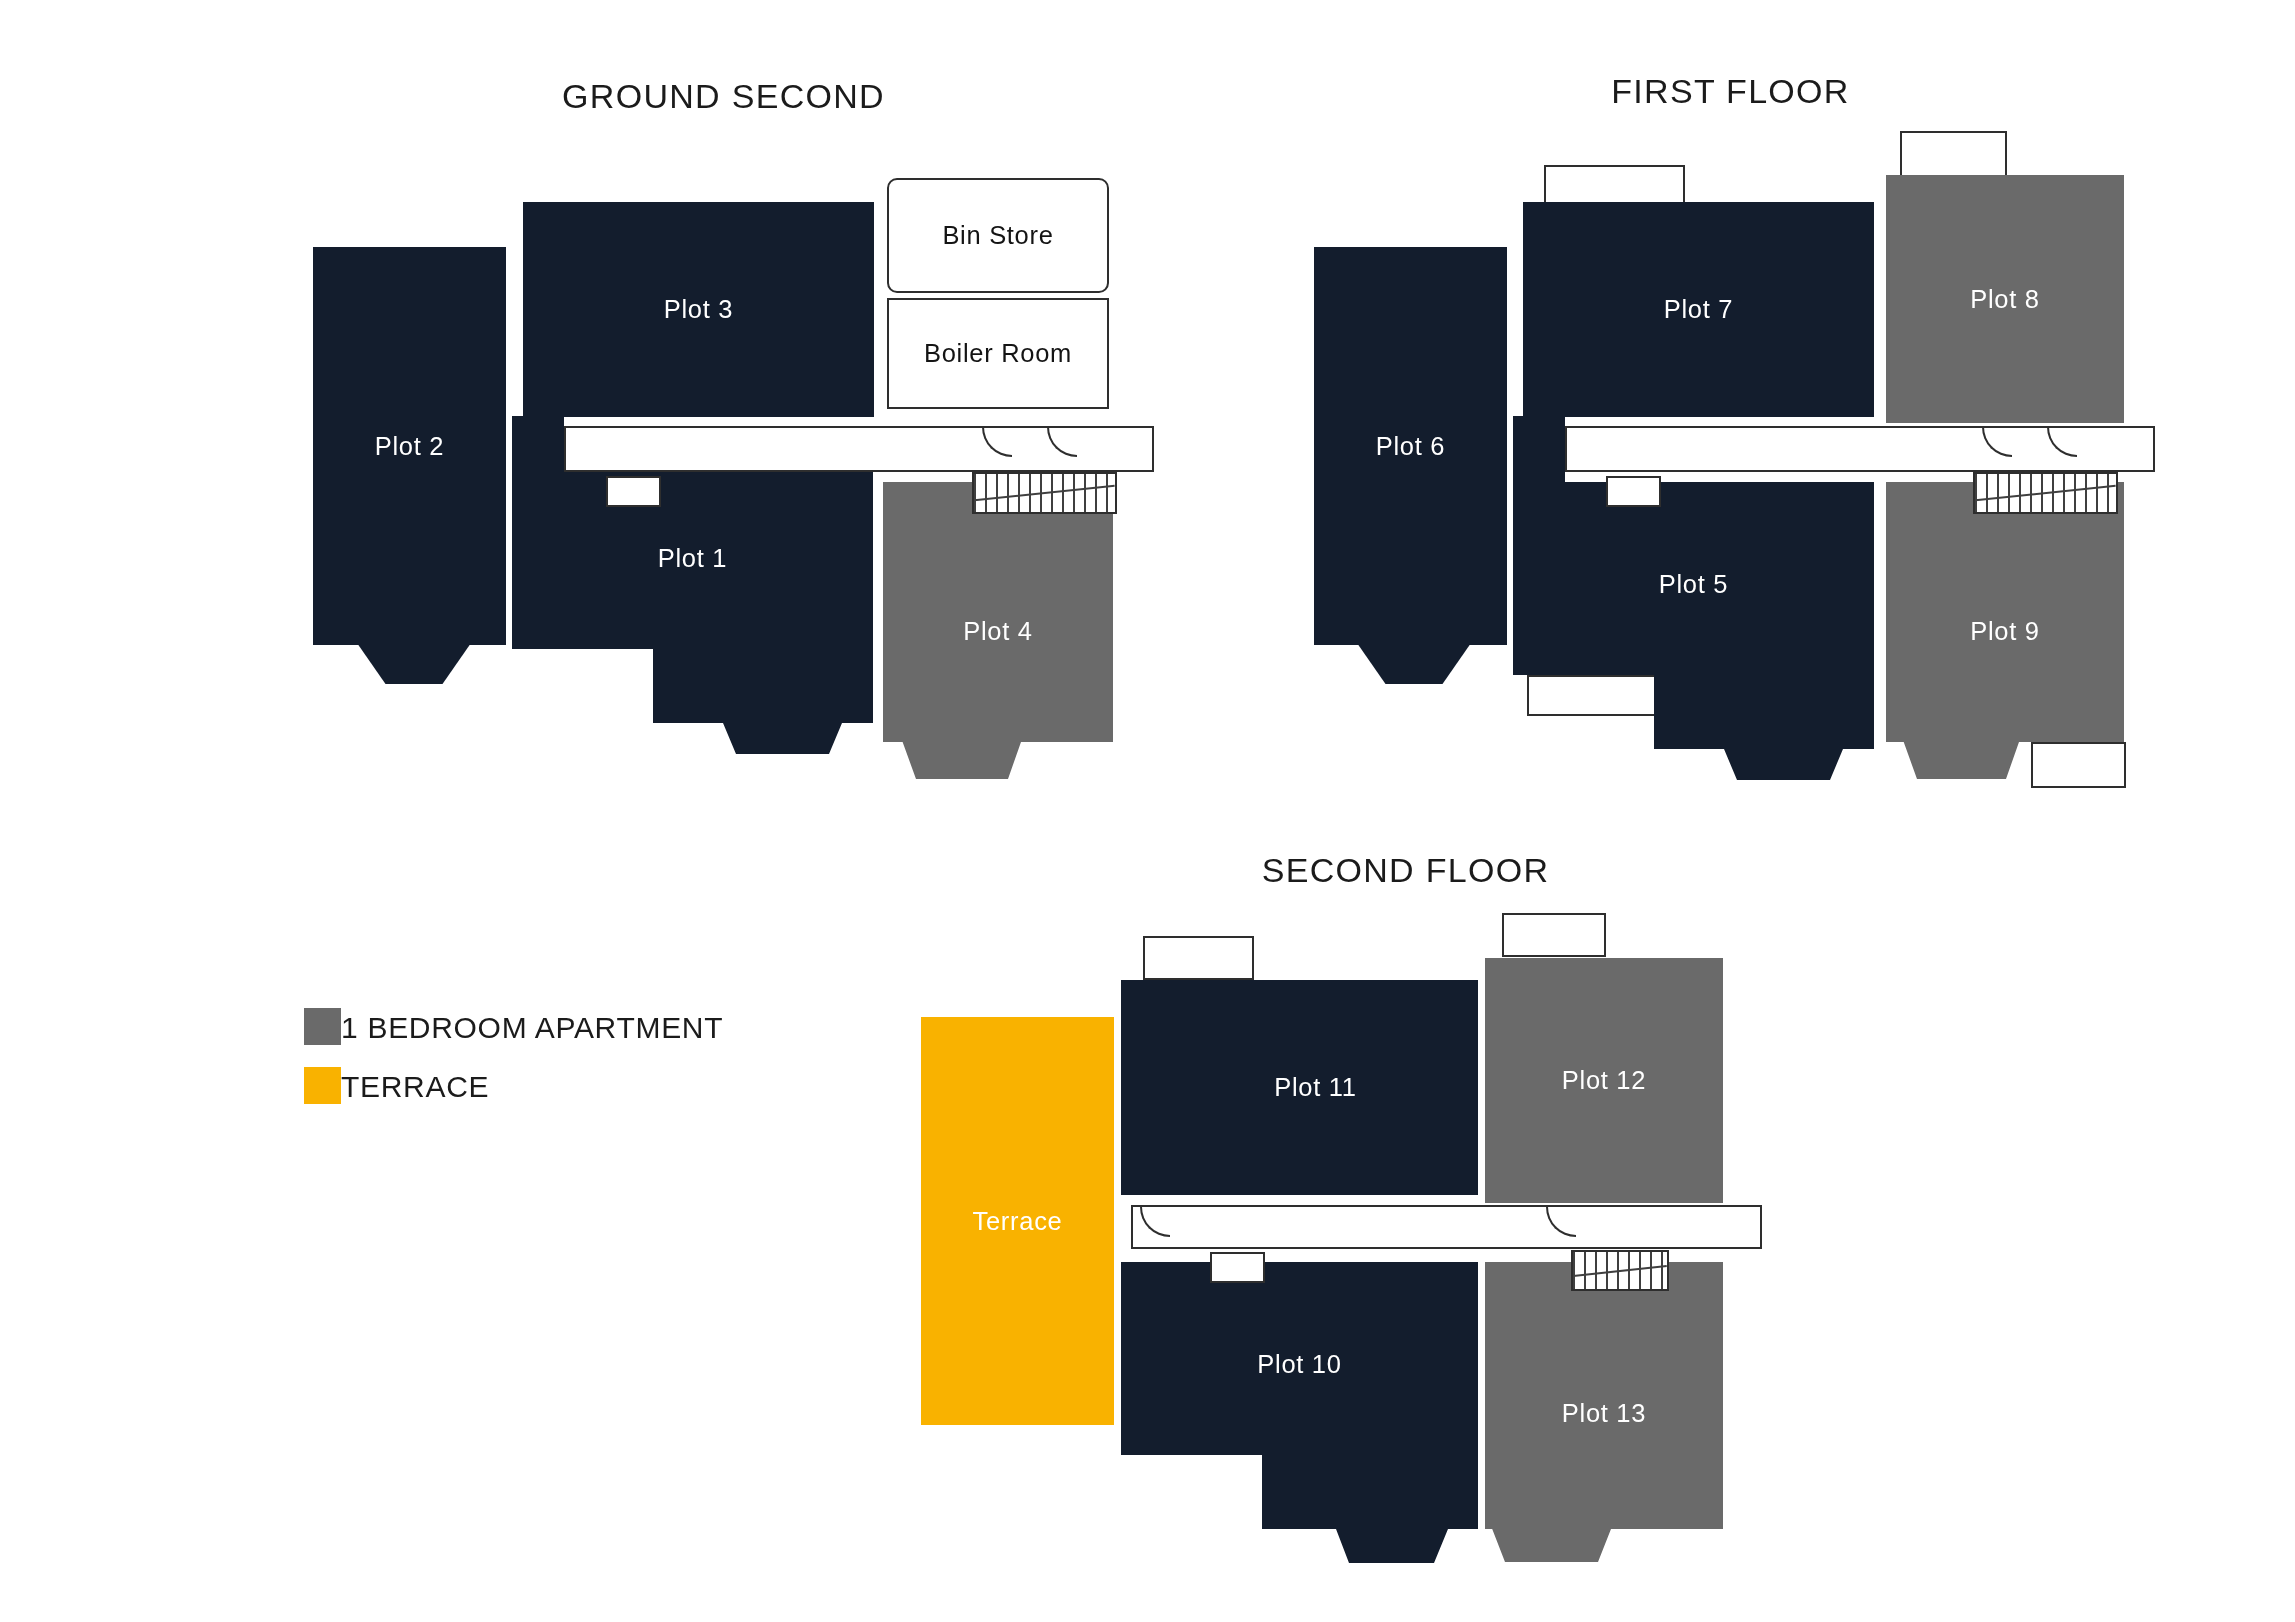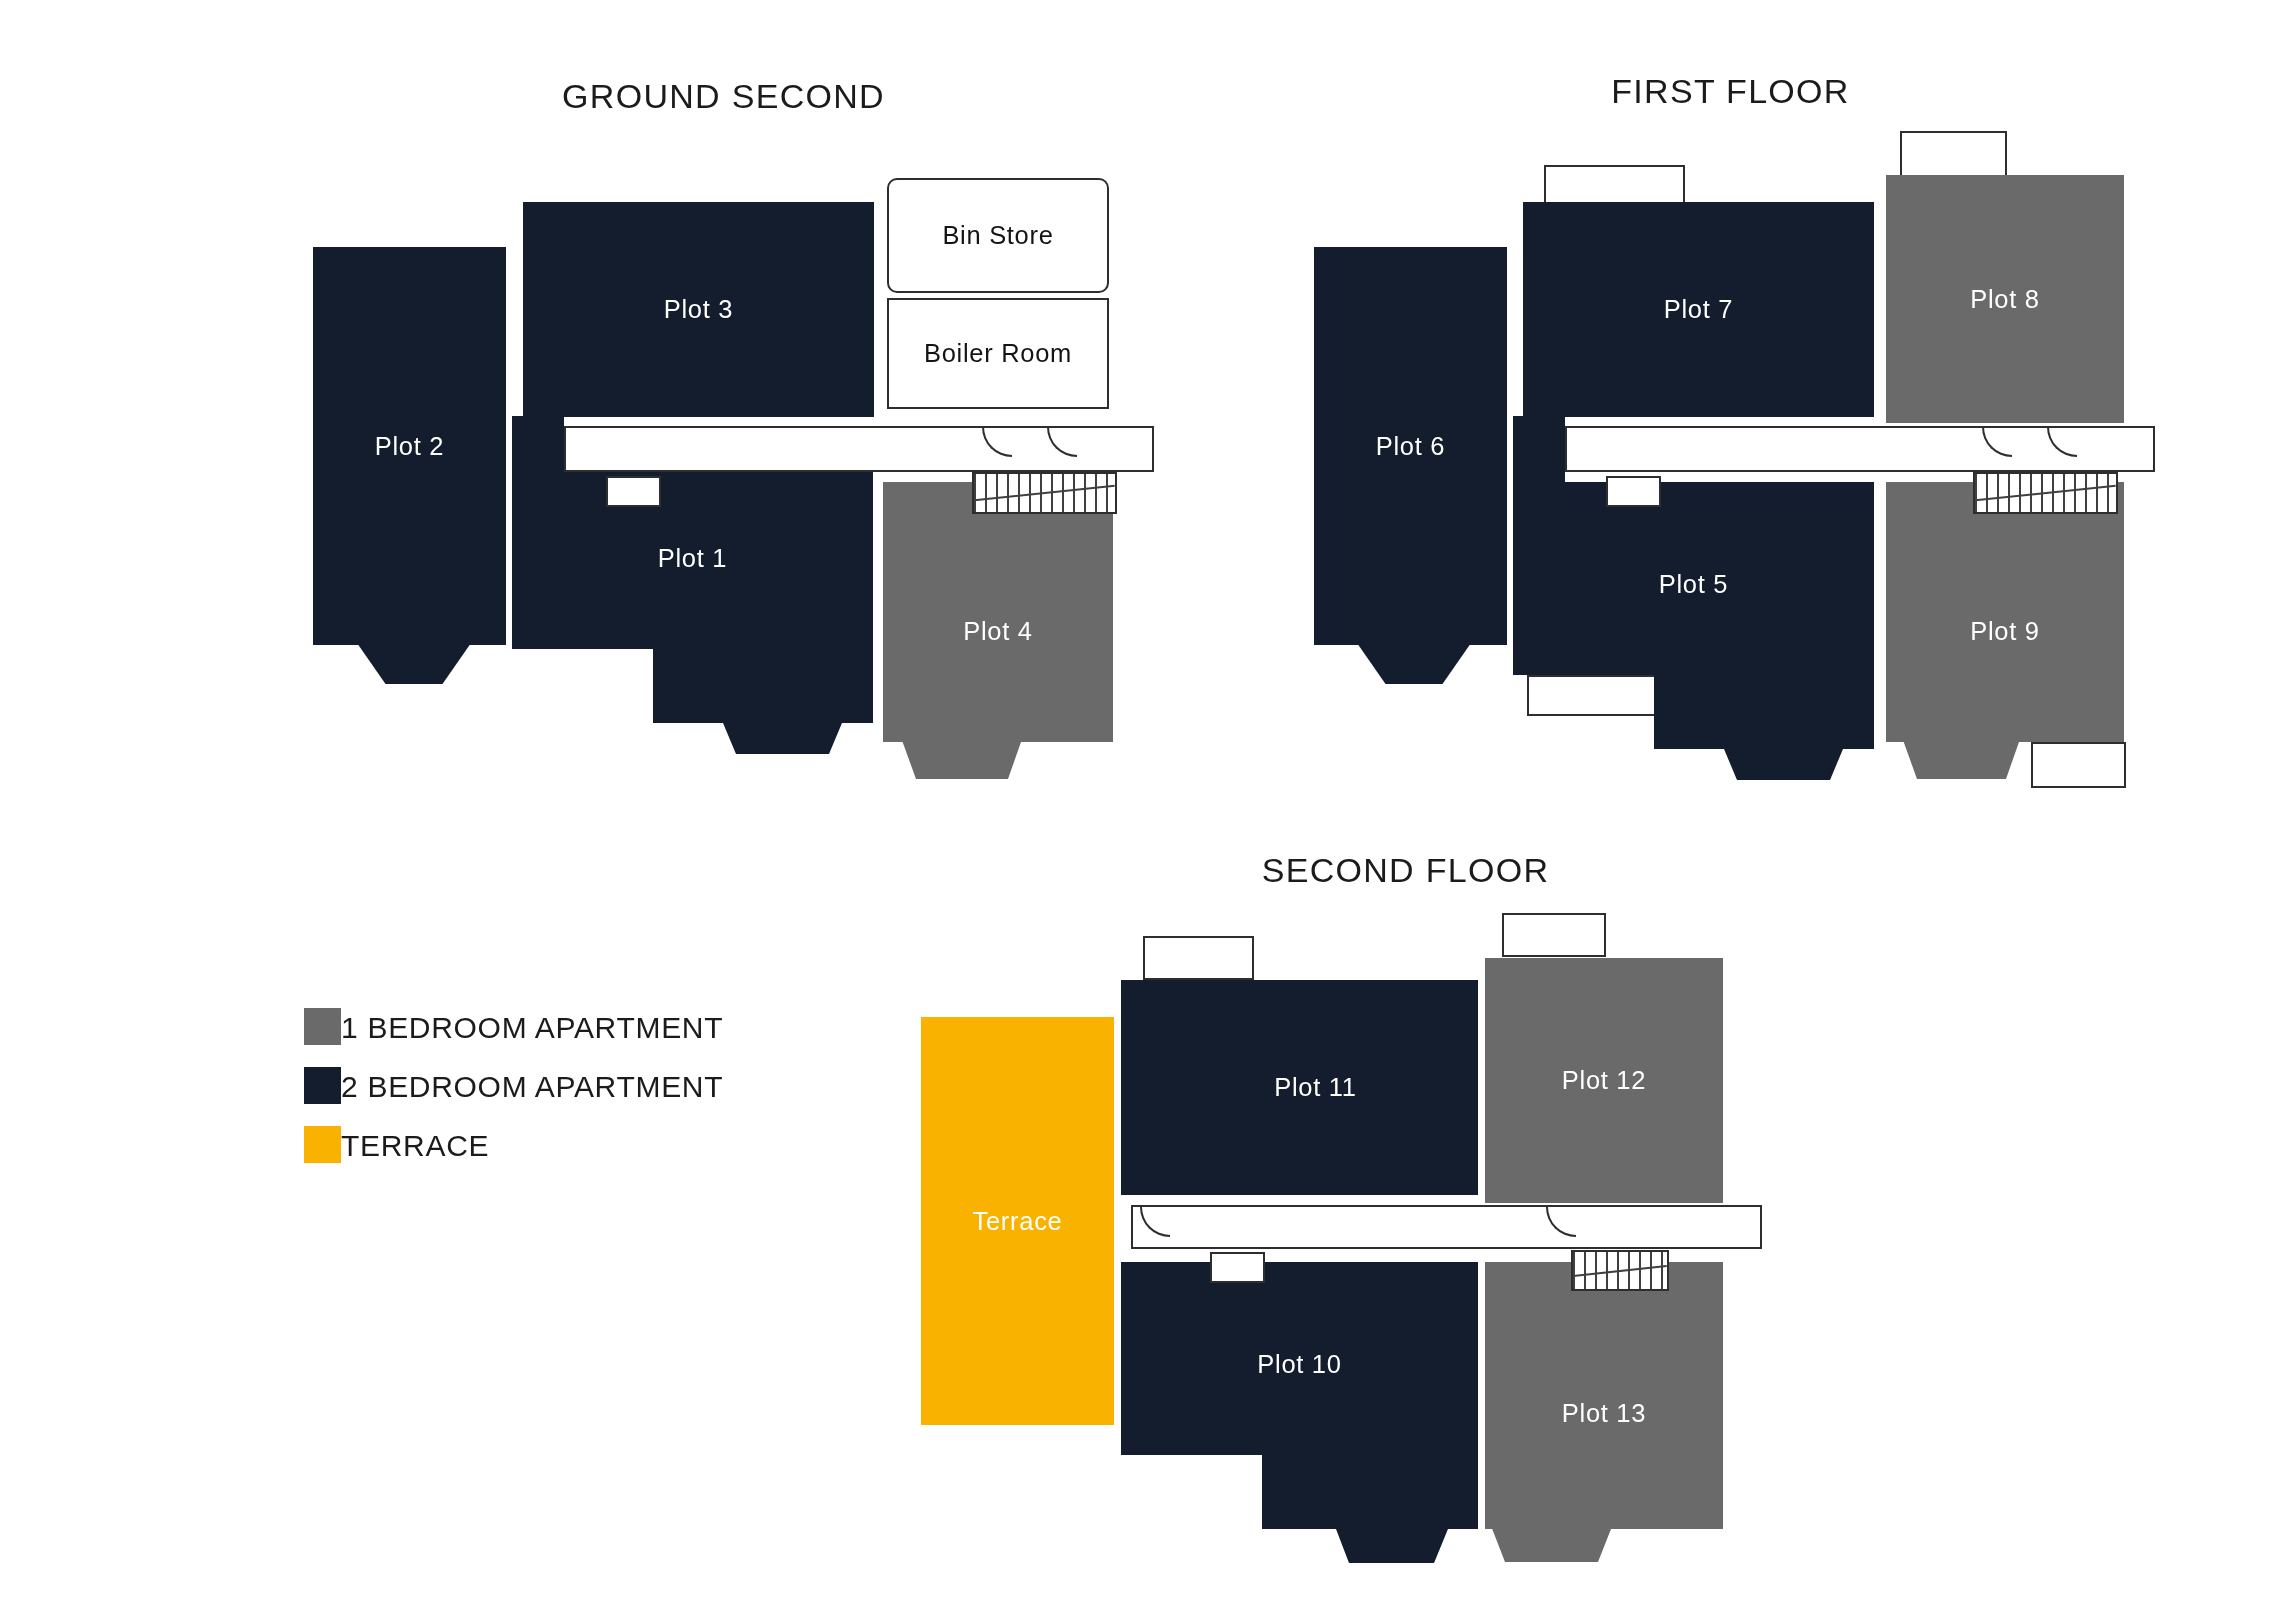--- a/index.html
+++ b/index.html
@@ -218,21 +218,17 @@
     <span class="lbl">Plot 13</span>
   </div>
 </section>
 
 <div class="legend">
   <div class="legend-row">
     <span class="legend-swatch" style="background: rgb(106, 106, 106);"></span>
     <span class="legend-label">1 BEDROOM APARTMENT</span>
   </div>
   <div class="legend-row">
-    <span class="legend-swatch" style="background: rgb(19, 29, 45);"></span>
-    <span class="legend-label">2 BEDROOM APARTMENT</span>
-  </div>
-  <div class="legend-row">
     <span class="legend-swatch" style="background: rgb(249, 178, 0);"></span>
     <span class="legend-label">TERRACE</span>
   </div>
 </div>
 
 
 </body></html>

